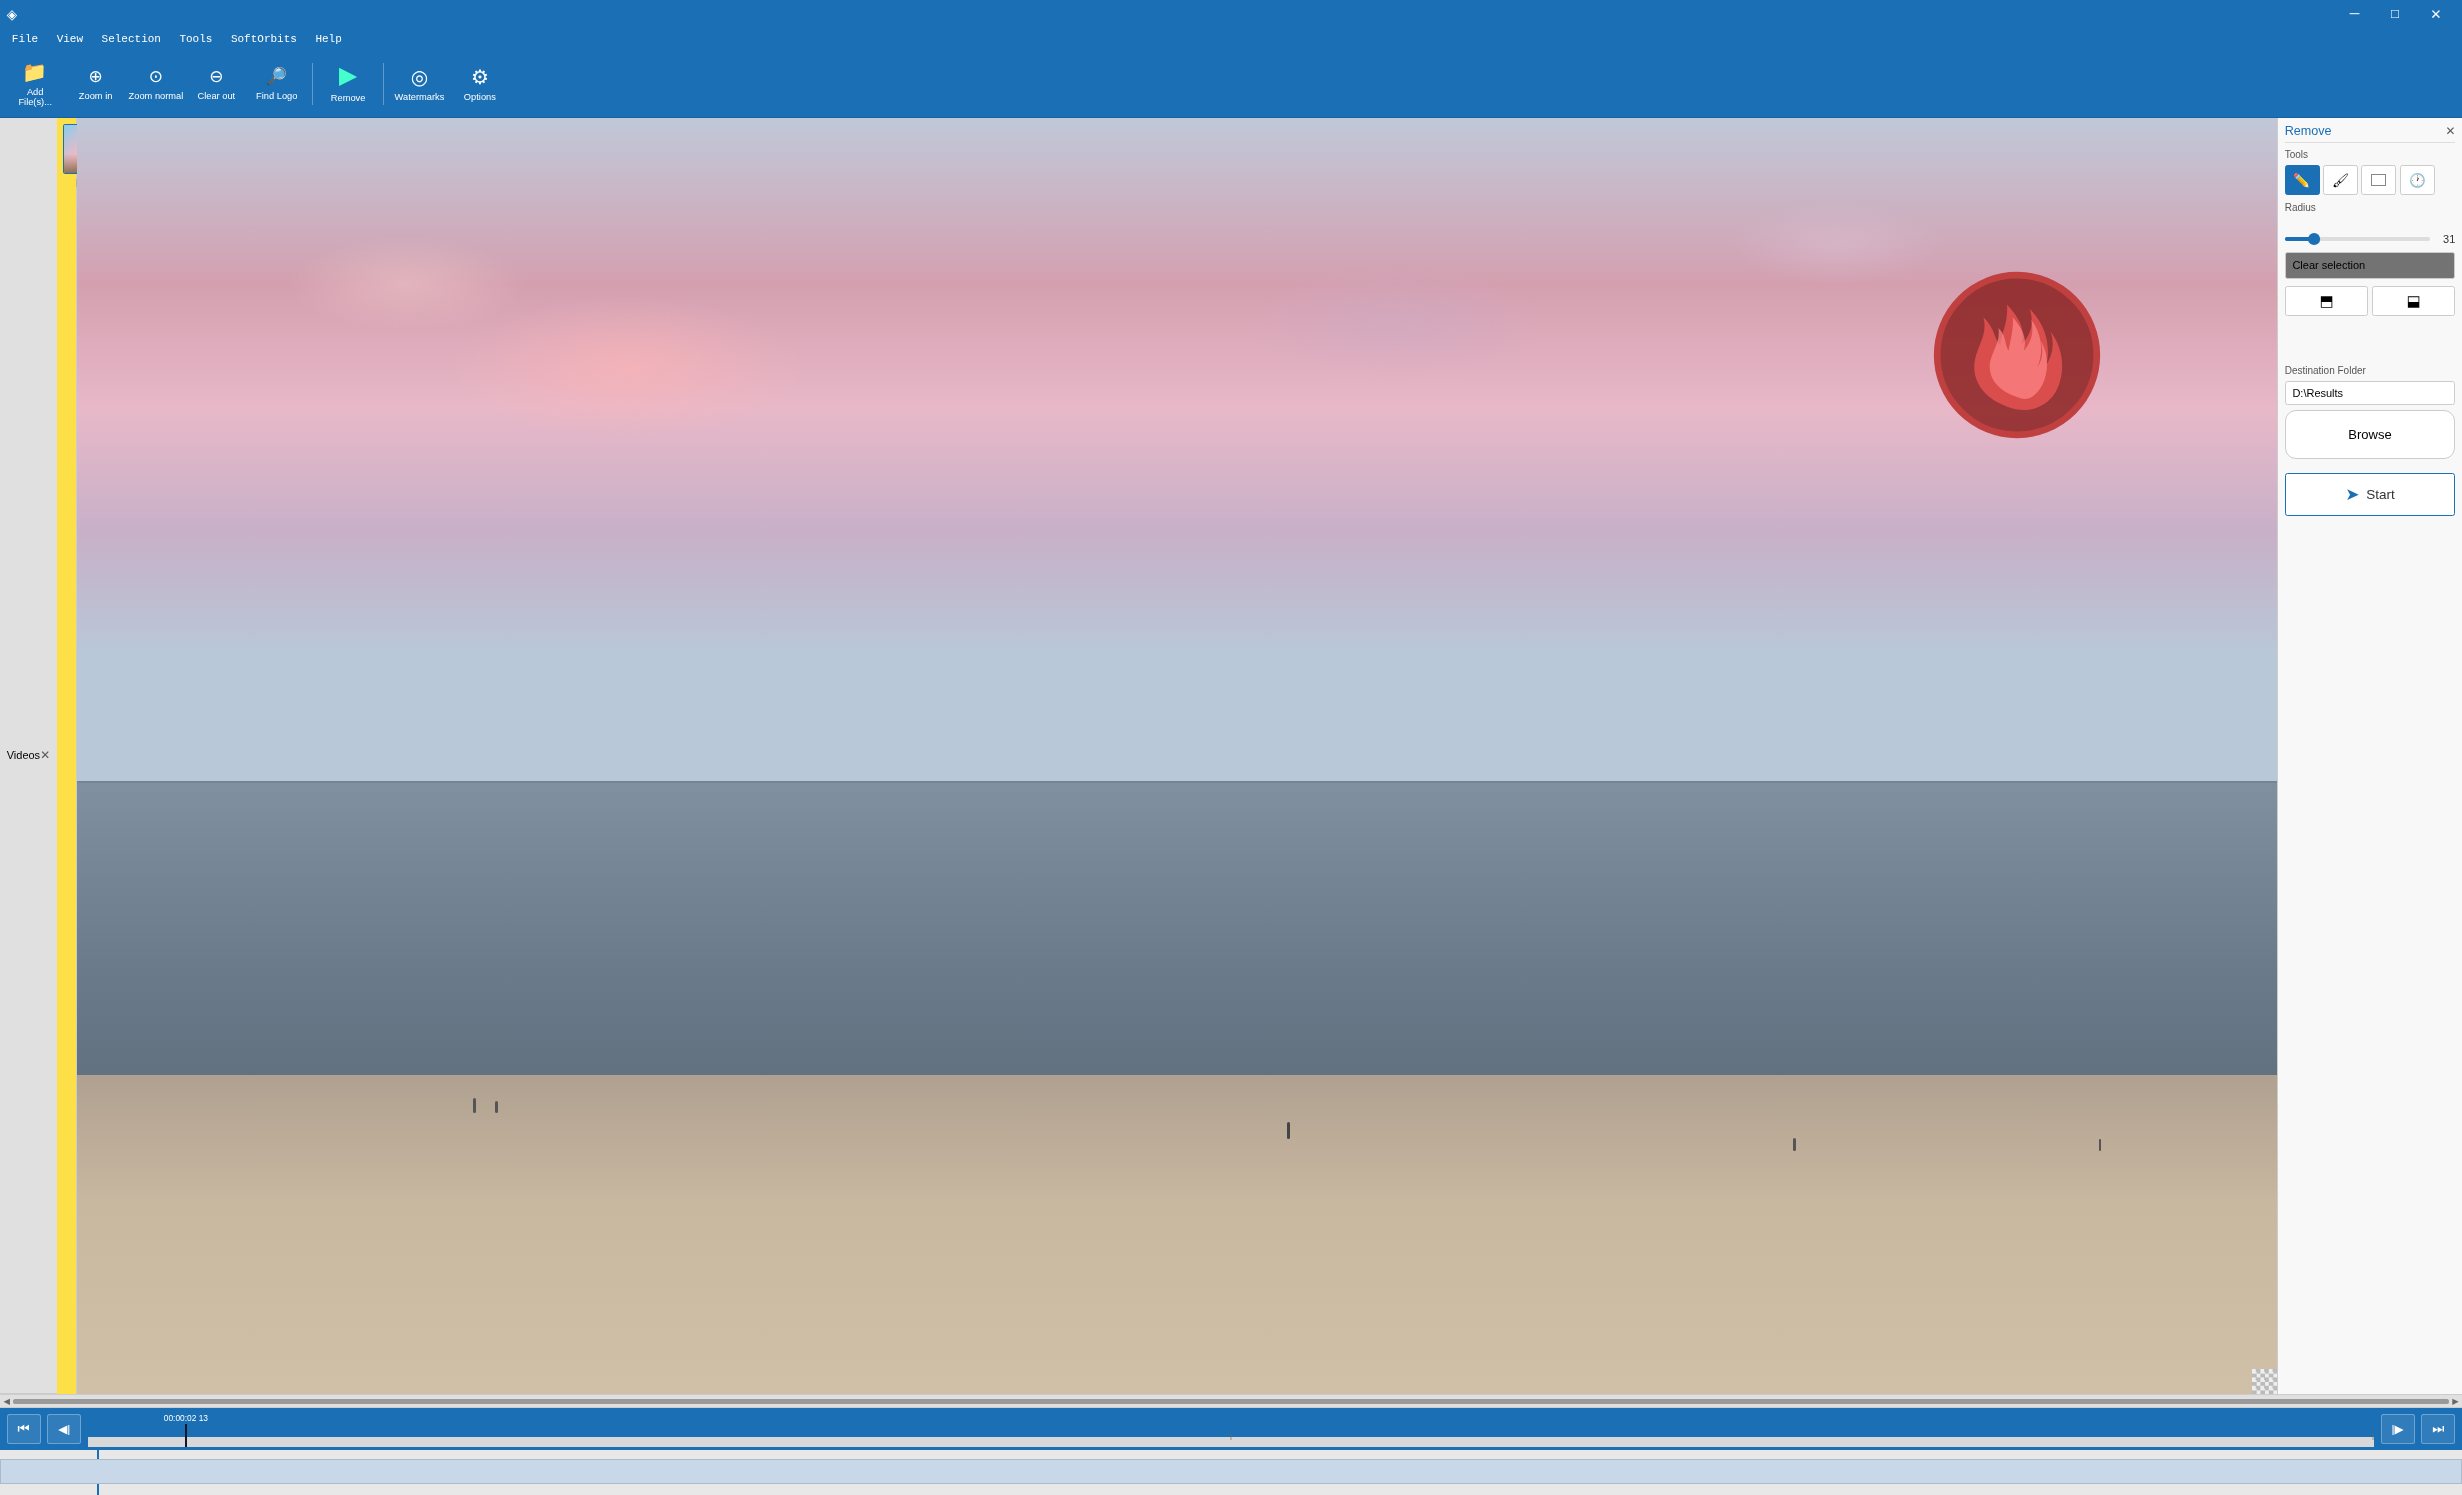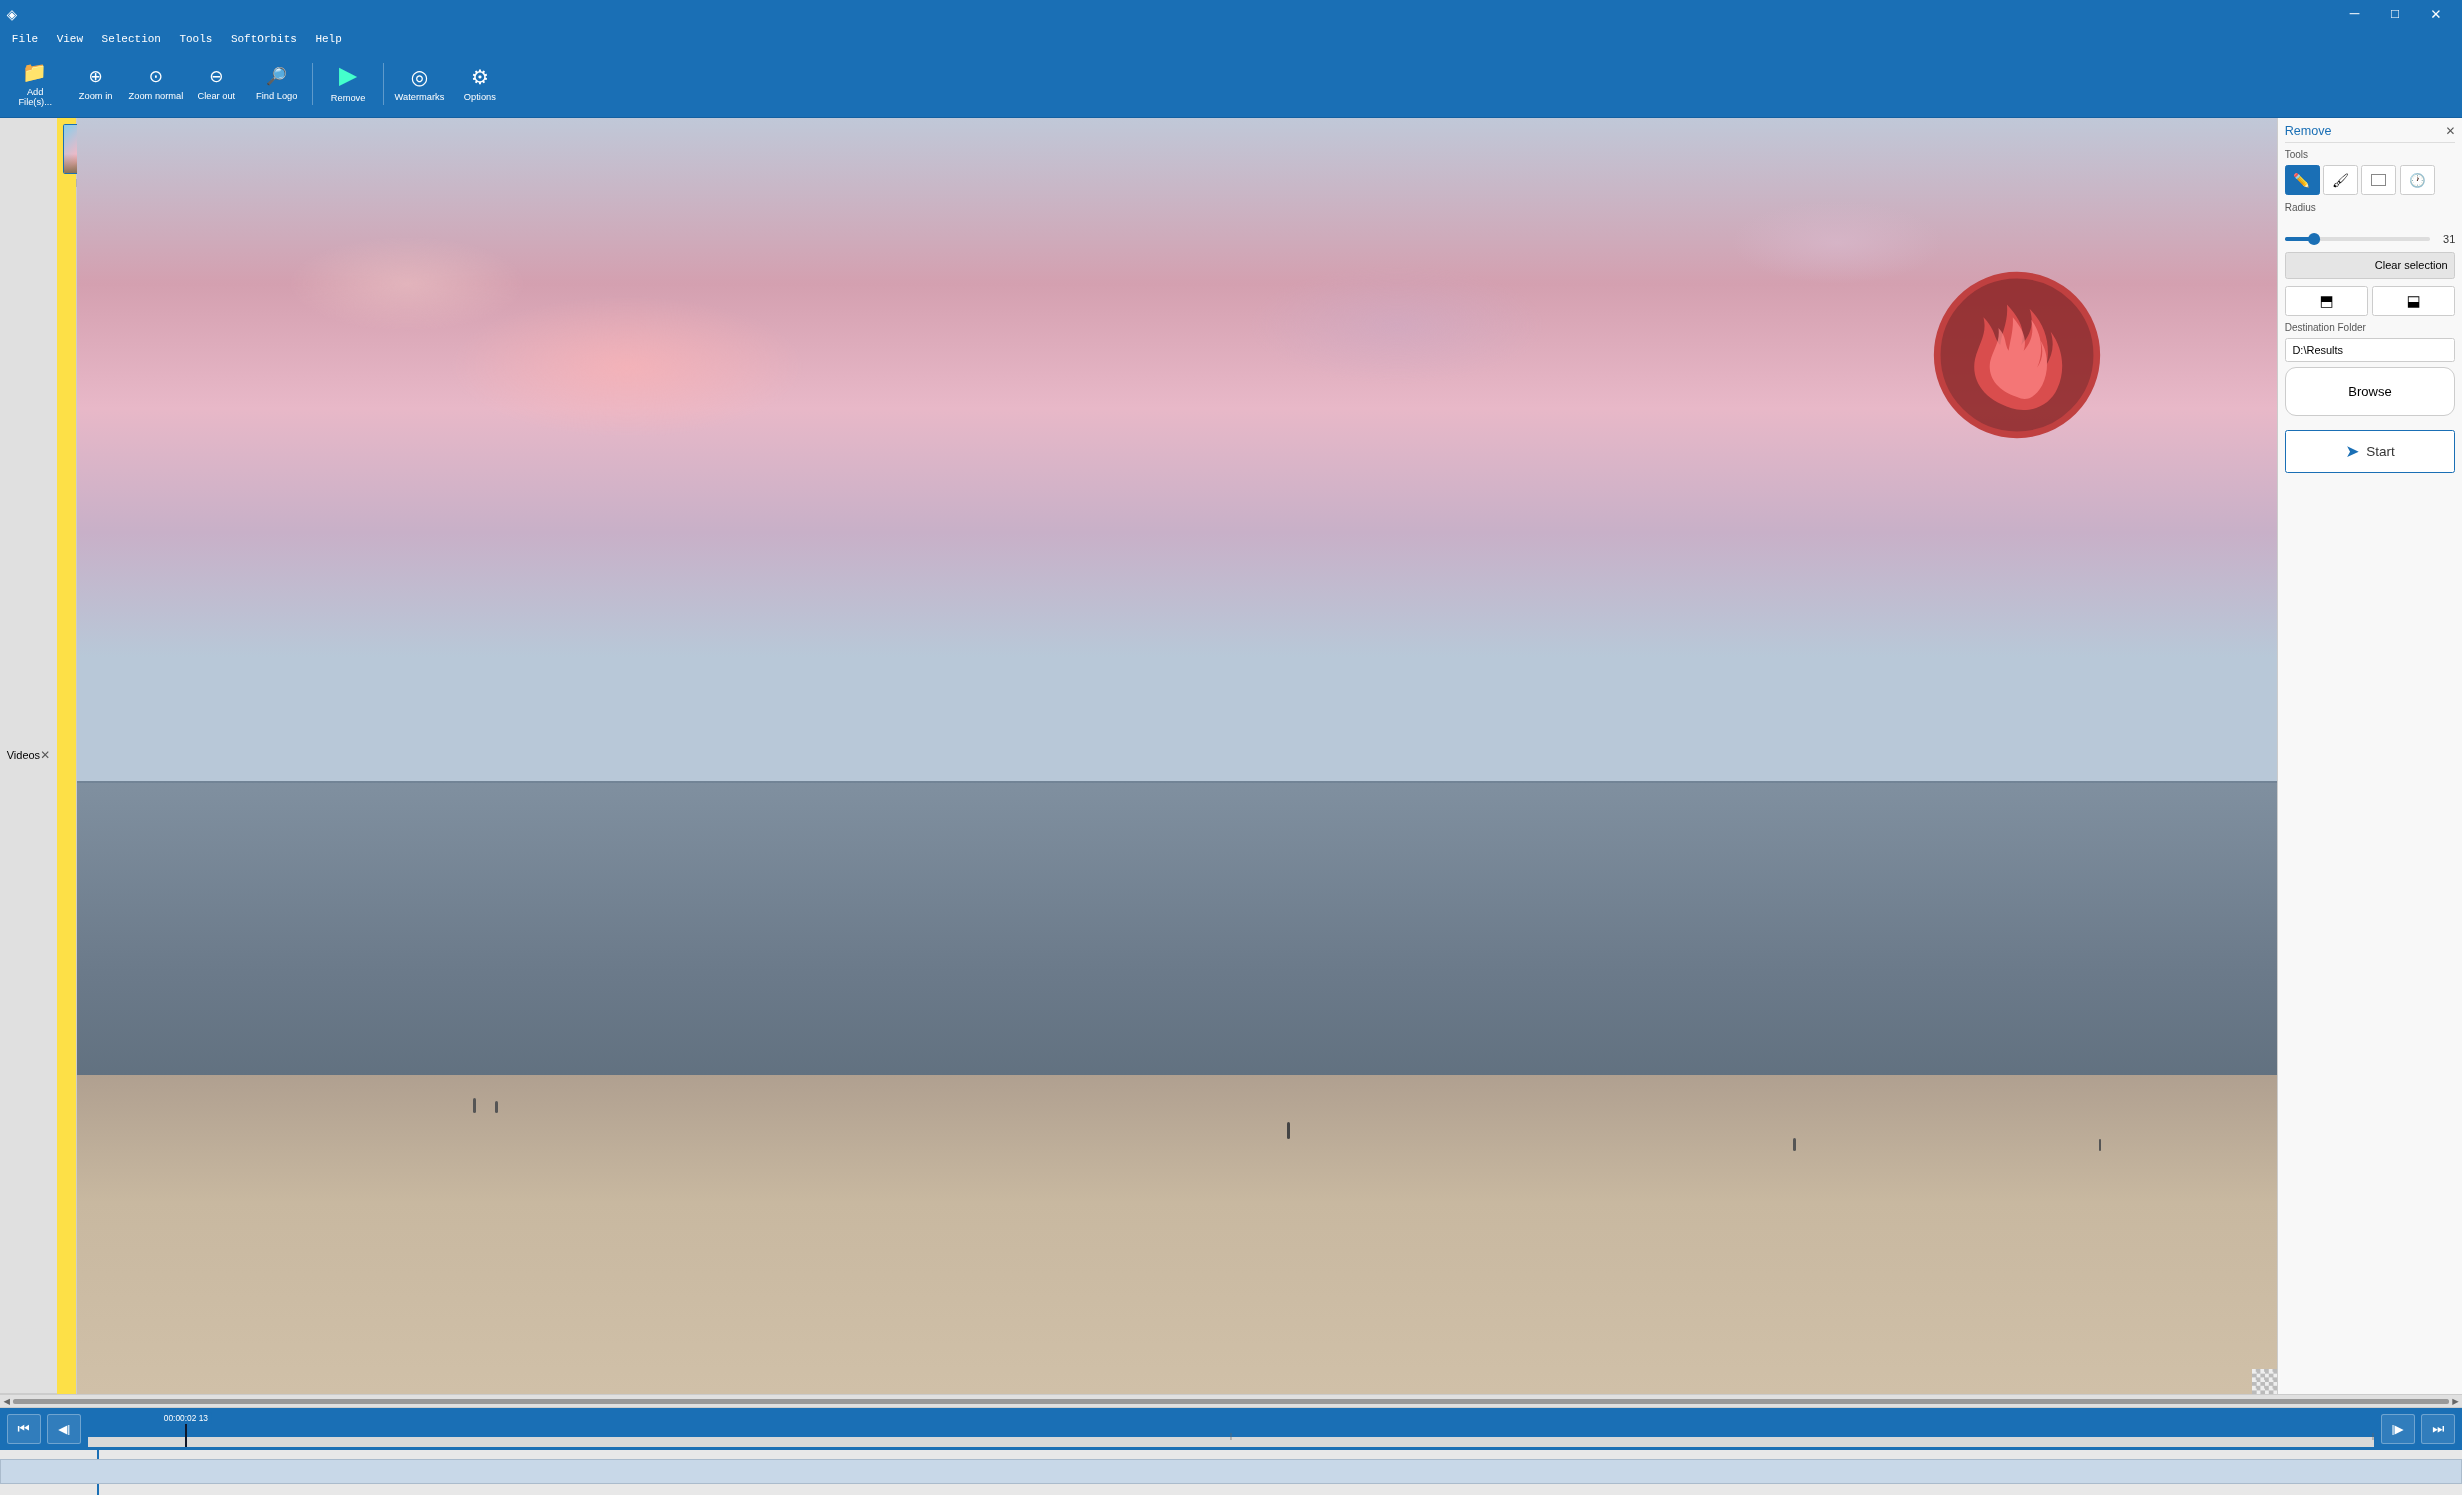--- a/index.html
+++ b/index.html
@@ -271,41 +271,41 @@
       width: 11.8px; height: 11.8px;
       background: #1a6fb5;
       border-radius: 50%;
       cursor: pointer;
     }
     .radius-value { font-size: 11px; color: #333; min-width: 20px; text-align: right; }
 
     .clear-btn {
       width: 100%;
       padding: 6.7px;
-      background: #e5e5e5;
+      background: #737373;
       border: 0.8px solid #ccc;
       cursor: pointer;
       font-size: 11px;
       border-radius: 2.5px;
-      text-align: right;
+      text-align: left;
     }
 
     .action-row { display: flex; gap: 3.4px; }
     .action-btn {
       flex: 1;
       height: 30px;
       border: 0.8px solid #ccc;
       background: white;
       cursor: pointer;
       border-radius: 2.5px;
       font-size: 15px;
       display: flex; align-items: center; justify-content: center;
     }
 
-    .dest-section { display: flex; flex-direction: column; gap: 5px; }
+    .dest-section { display: flex; flex-direction: column; gap: 5px; margin-top: 43px; }
     .dest-label { font-size: 10px; color: #555; font-weight: 500; }
     .dest-input {
       width: 100%;
       padding: 5px 6.7px;
       border: 0.8px solid #ccc;
       background: white;
       font-size: 11px;
       border-radius: 2.5px;
     }
     .browse-btn {

